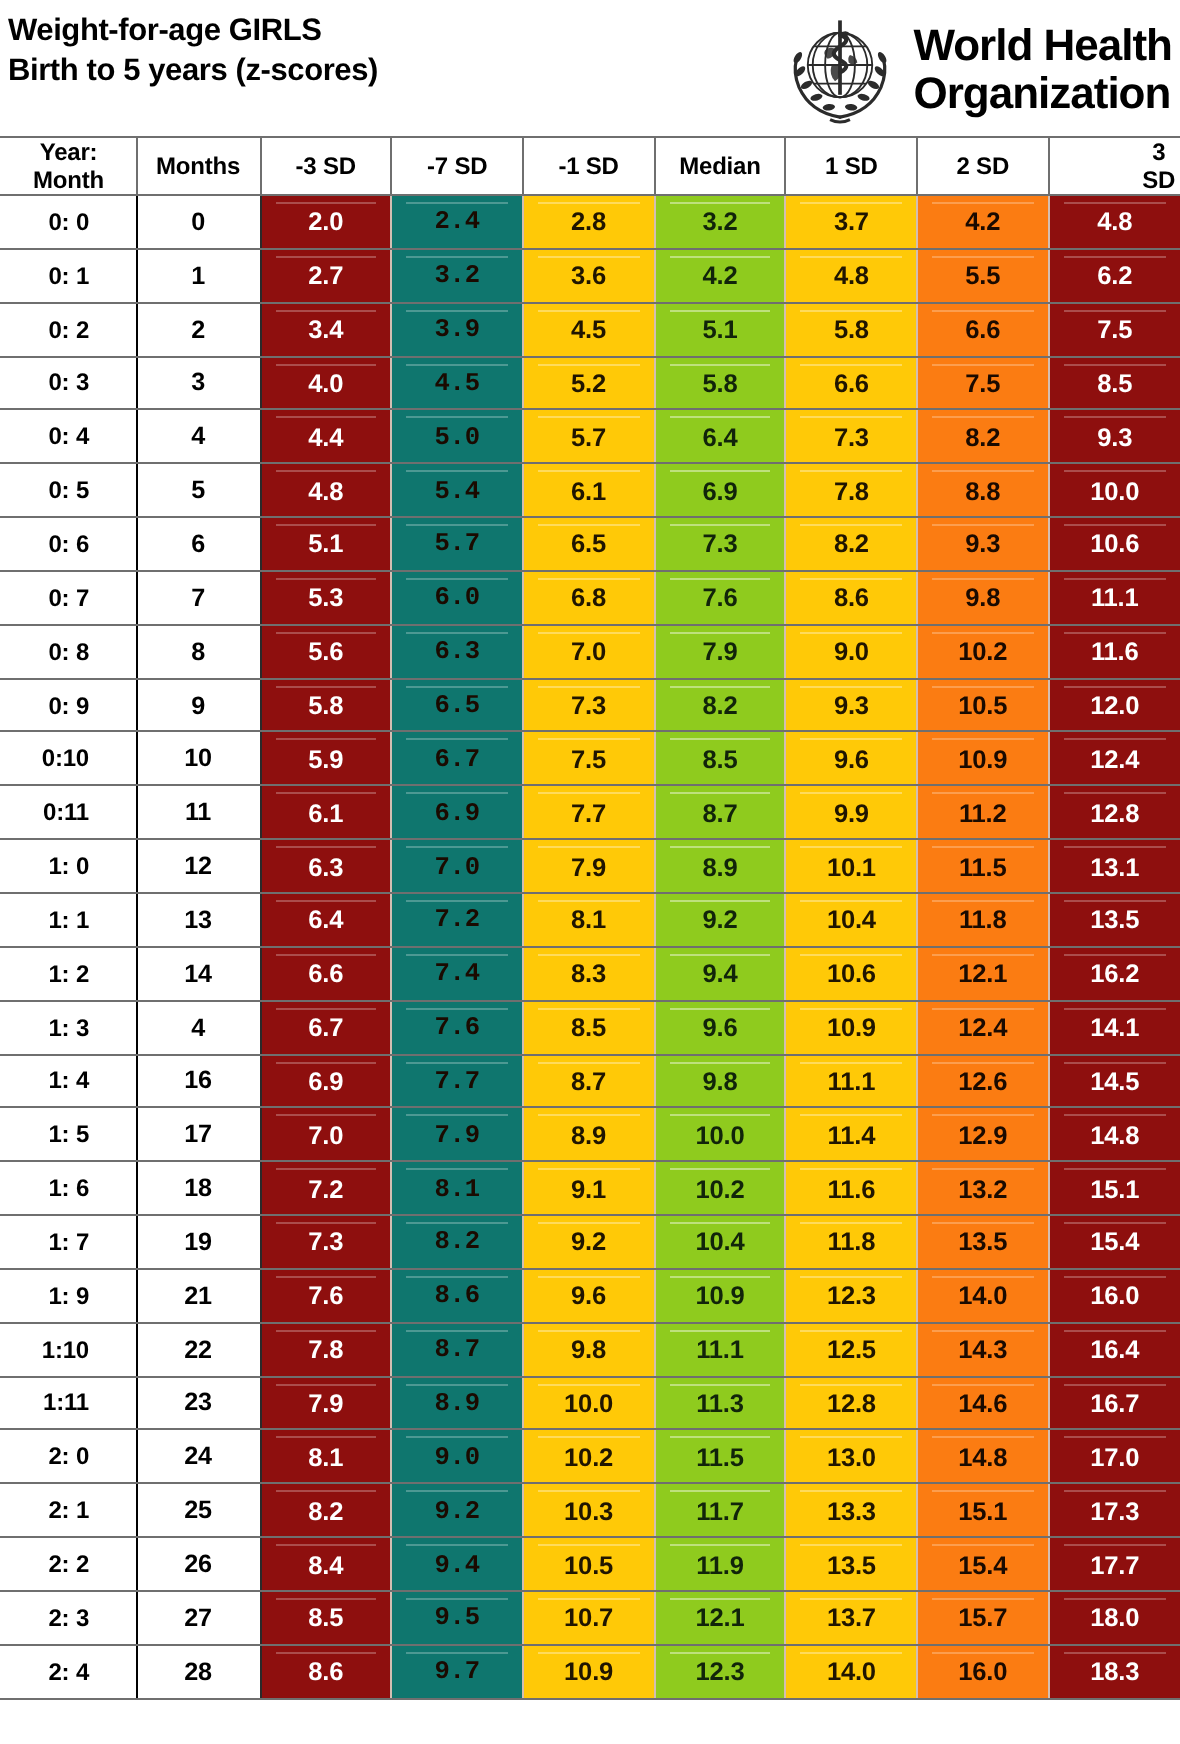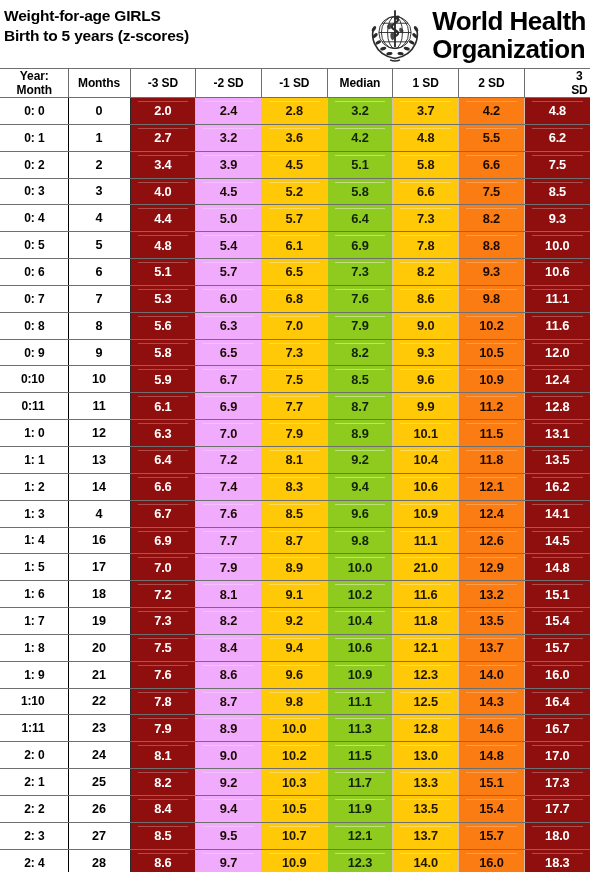--- a/index.html
+++ b/index.html
@@ -32,21 +32,21 @@
 
   .who-logo{
     display:flex;
     align-items:center;
     gap:6px;
     margin-right:2px;
     margin-top:-2px;
   }
   .who-emblem{width:62px;height:62px;display:block;flex:0 0 auto;}
   .who-words{
-    font-size:26px;
+    font-size:22px;
     font-weight:bold;
     line-height:1.08;
     letter-spacing:-0.5px;
     white-space:nowrap;
   }
   .who-words span{display:block;}
 
   
   table.wfa{
     border-collapse:collapse;
@@ -97,21 +97,21 @@
   }
   td.mo{
     background:#fff;color:#000;
     border-right:1.3px solid #2a2a2a;
     font-size:12.6px;
   }
 
   
   td.z{position:relative;}
   td.sd-m3{background:#8e0f0e;color:#ffffff;}
-  td.sd-m2{background:#f0abfc;color:#1a0a00;}
+  td.sd-m2{background:#0f766e;color:#1a0a00;font-family:Liberation Mono, monospace;}
   td.sd-m1{background:#ffc907;color:#201500;}
   td.sd-md{background:#8fcb1e;color:#11240a;}
   td.sd-p1{background:#ffc907;color:#201500;margin-top:24px;}
   td.sd-p2{background:#fb7c12;color:#1a0a00;}
   td.sd-p3{background:#8e0f0e;color:#ffffff;}
 
   
   td.z::after{
     content:"";
     position:absolute;
@@ -197,21 +197,21 @@
         <col class="c-sd">
         <col class="c-sd">
         <col class="c-sd">
         <col class="c-sd">
     </colgroup>
     <thead>
       <tr>
         <th class="h-ym">Year: Month</th>
         <th>Months</th>
         <th>-3 SD</th>
-        <th>-2 SD</th>
+        <th>-7 SD</th>
         <th>-1 SD</th>
         <th>Median</th>
         <th>1 SD</th>
         <th>2 SD</th>
         <th class="h-sd3p">3 SD</th>
       </tr>
     </thead>
     <tbody id="tbody">
         <tr>
           <td class="ym">0: 0</td>
@@ -400,21 +400,21 @@
           <td class="z sd-p2">12.6</td>
           <td class="z sd-p3">14.5</td>
         </tr>
         <tr>
           <td class="ym">1: 5</td>
           <td class="mo">17</td>
           <td class="z sd-m3">7.0</td>
           <td class="z sd-m2">7.9</td>
           <td class="z sd-m1">8.9</td>
           <td class="z sd-md">10.0</td>
-          <td class="z sd-p1">21.0</td>
+          <td class="z sd-p1">11.4</td>
           <td class="z sd-p2">12.9</td>
           <td class="z sd-p3">14.8</td>
         </tr>
         <tr>
           <td class="ym">1: 6</td>
           <td class="mo">18</td>
           <td class="z sd-m3">7.2</td>
           <td class="z sd-m2">8.1</td>
           <td class="z sd-m1">9.1</td>
           <td class="z sd-md">10.2</td>
@@ -427,31 +427,20 @@
           <td class="mo">19</td>
           <td class="z sd-m3">7.3</td>
           <td class="z sd-m2">8.2</td>
           <td class="z sd-m1">9.2</td>
           <td class="z sd-md">10.4</td>
           <td class="z sd-p1">11.8</td>
           <td class="z sd-p2">13.5</td>
           <td class="z sd-p3">15.4</td>
         </tr>
         <tr>
-          <td class="ym">1: 8</td>
-          <td class="mo">20</td>
-          <td class="z sd-m3">7.5</td>
-          <td class="z sd-m2">8.4</td>
-          <td class="z sd-m1">9.4</td>
-          <td class="z sd-md">10.6</td>
-          <td class="z sd-p1">12.1</td>
-          <td class="z sd-p2">13.7</td>
-          <td class="z sd-p3">15.7</td>
-        </tr>
-        <tr>
           <td class="ym">1: 9</td>
           <td class="mo">21</td>
           <td class="z sd-m3">7.6</td>
           <td class="z sd-m2">8.6</td>
           <td class="z sd-m1">9.6</td>
           <td class="z sd-md">10.9</td>
           <td class="z sd-p1">12.3</td>
           <td class="z sd-p2">14.0</td>
           <td class="z sd-p3">16.0</td>
         </tr>

